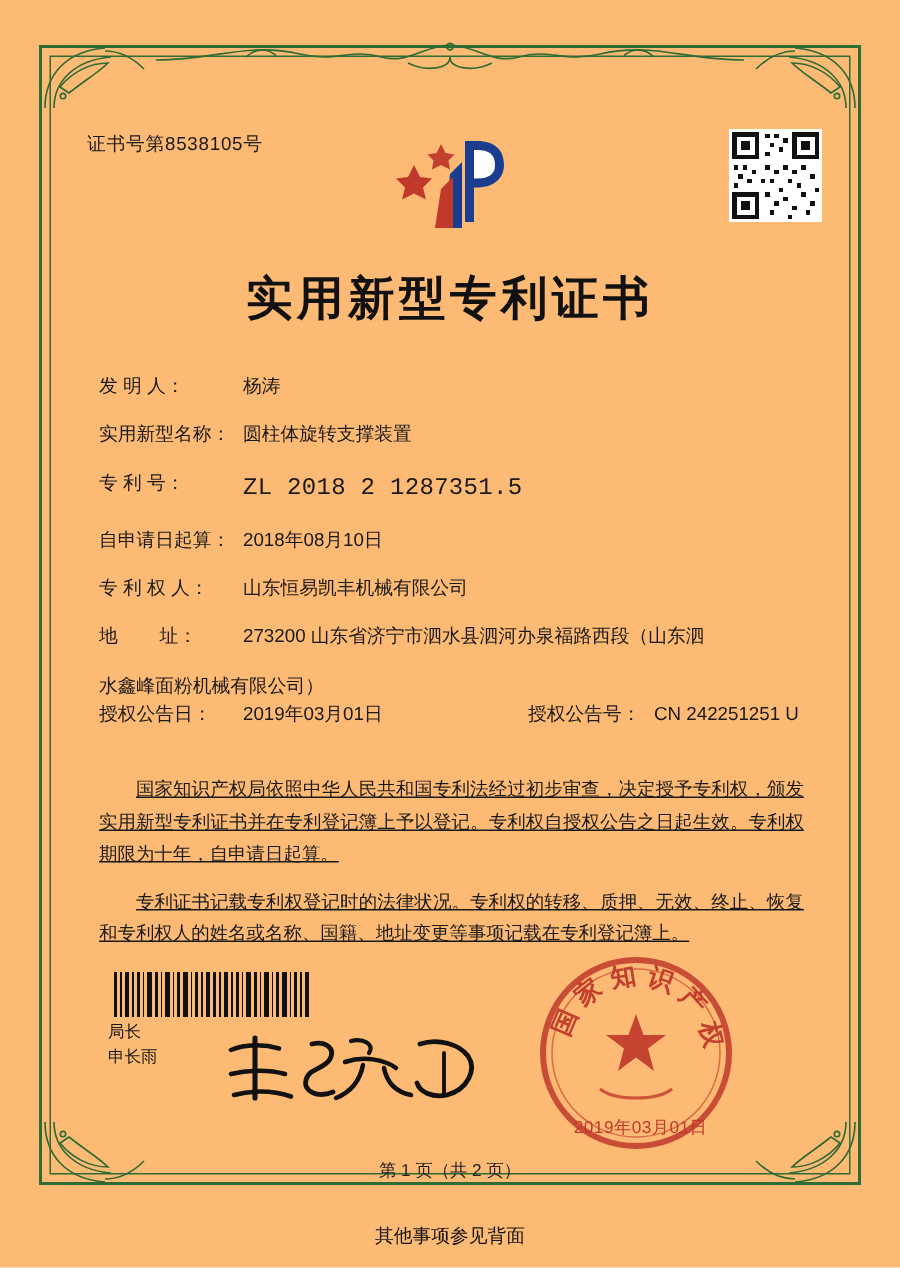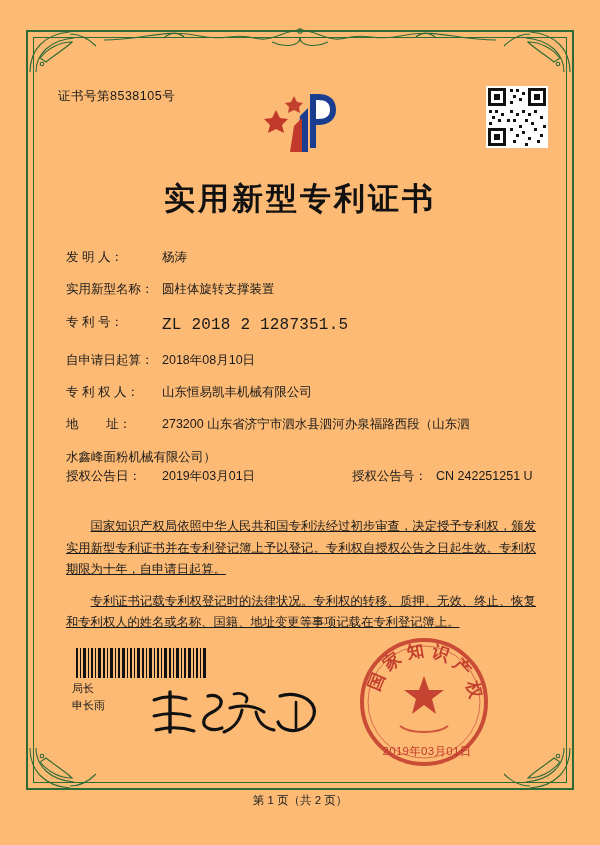--- a/index.html
+++ b/index.html
@@ -192,21 +192,20 @@
   }
 
   
   .page-num {
     position: absolute;
     left: 0; right: 0;
     top: 773px;
     text-align: center;
     font-size: 11.5px;
     color: #222;
-    margin-top: 20px;
   }
   .footer-note {
     position: absolute;
     left: 0; right: 0;
     top: 816px;
     text-align: center;
     font-size: 12.5px;
     color: #111;
   }
 </style>
@@ -461,14 +460,15 @@
         <textPath href="#sealarc" startOffset="7%">国 家 知 识 产 权 局</textPath>
       </text>
       <g fill="none" stroke="#c0392b" stroke-width="2" opacity="0.8">
         <path d="M44 92 C 54 100, 82 100, 92 92"></path>
       </g>
     </svg>
   </div>
   <div class="seal-date">2019年03月01日</div>
 
   <div class="page-num">第 1 页（共 2 页）</div>
+  <div class="footer-note">其他事项参见背面</div>
 
 </div>
 
 </body></html>

